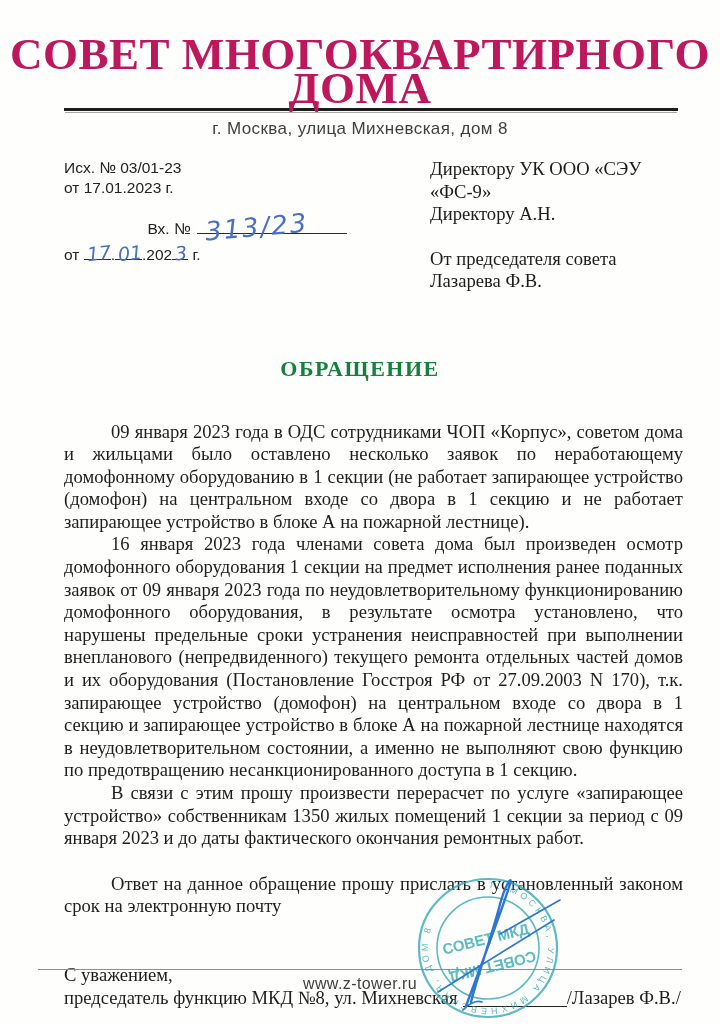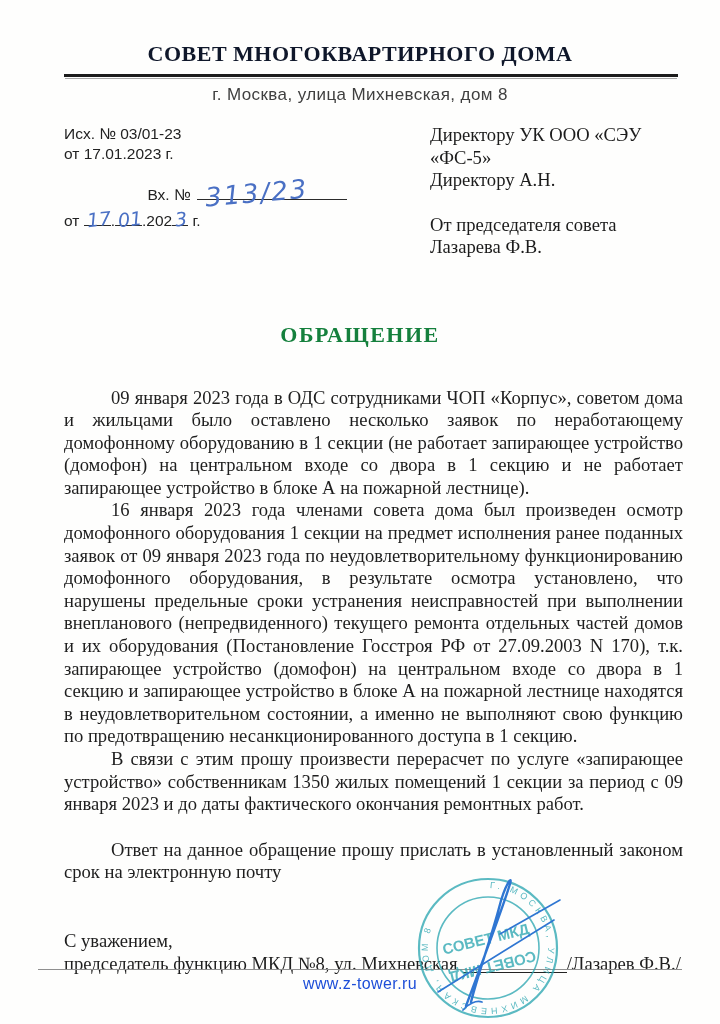--- a/index.html
+++ b/index.html
@@ -15,24 +15,24 @@
     color: #1e1e1e;
     overflow: hidden;
   }
 
   
   .lh-title {
     margin-top: 37px;
     text-align: center;
     font-family: "Liberation Serif", serif;
     font-weight: bold;
-    font-size: 22px;
+    font-size: 45px;
     line-height: 34px;
     letter-spacing: 0.5px;
-    color: #0f172a;
+    color: #be185d;
   }
   .lh-rule {
     margin: 3px 42px 0 64px;
     height: 3px;
     background: #1c1c1c;
     box-shadow: 0 3px 0 -1px #a8a8a8;
   }
   .lh-address {
     margin-top: 8px;
     text-align: center;
@@ -159,21 +159,21 @@
     text-align: center;
     z-index: 1;
   }
   .footer-rule {
     margin: 0 38px 5px 38px;
     border-top: 1.5px solid #8f8f8f;
   }
   .footer-url {
     font-family: "Liberation Sans", sans-serif;
     font-size: 16px;
-    color: #1d4ed8;
+    color: #404040;
     letter-spacing: 0.4px;
   }
 
   
   .stamp-box {
     position: absolute;
     left: 408px;
     top: 872px;
     width: 160px;
     height: 152px;
@@ -196,21 +196,21 @@
       <div class="vx-row">
         <span>Вх. №</span><span class="vx-num-line"><span class="hand">313/23</span></span>
       </div>
       <div class="vx-date">
         <span>от</span>
         <span class="slot"><span class="hand">17</span></span><span>.</span><span class="slot"><span class="hand">01</span></span><span>.202</span><span class="slot small"><span class="hand">3</span></span>
         <span>г.</span>
       </div>
     </div>
     <div class="refs-right">
-      <div>Директору УК ООО «СЭУ «ФС-5»</div>
+      <div>Директору УК ООО «СЭУ «ФС-9»</div>
       <div>Директору А.Н.</div>
       <div class="refs-gap"></div>
       <div>От председателя совета</div>
       <div>Лазарева Ф.В.</div>
     </div>
   </div>
 
   <div class="doc-title">ОБРАЩЕНИЕ</div>
 
   <div class="doc-body">

